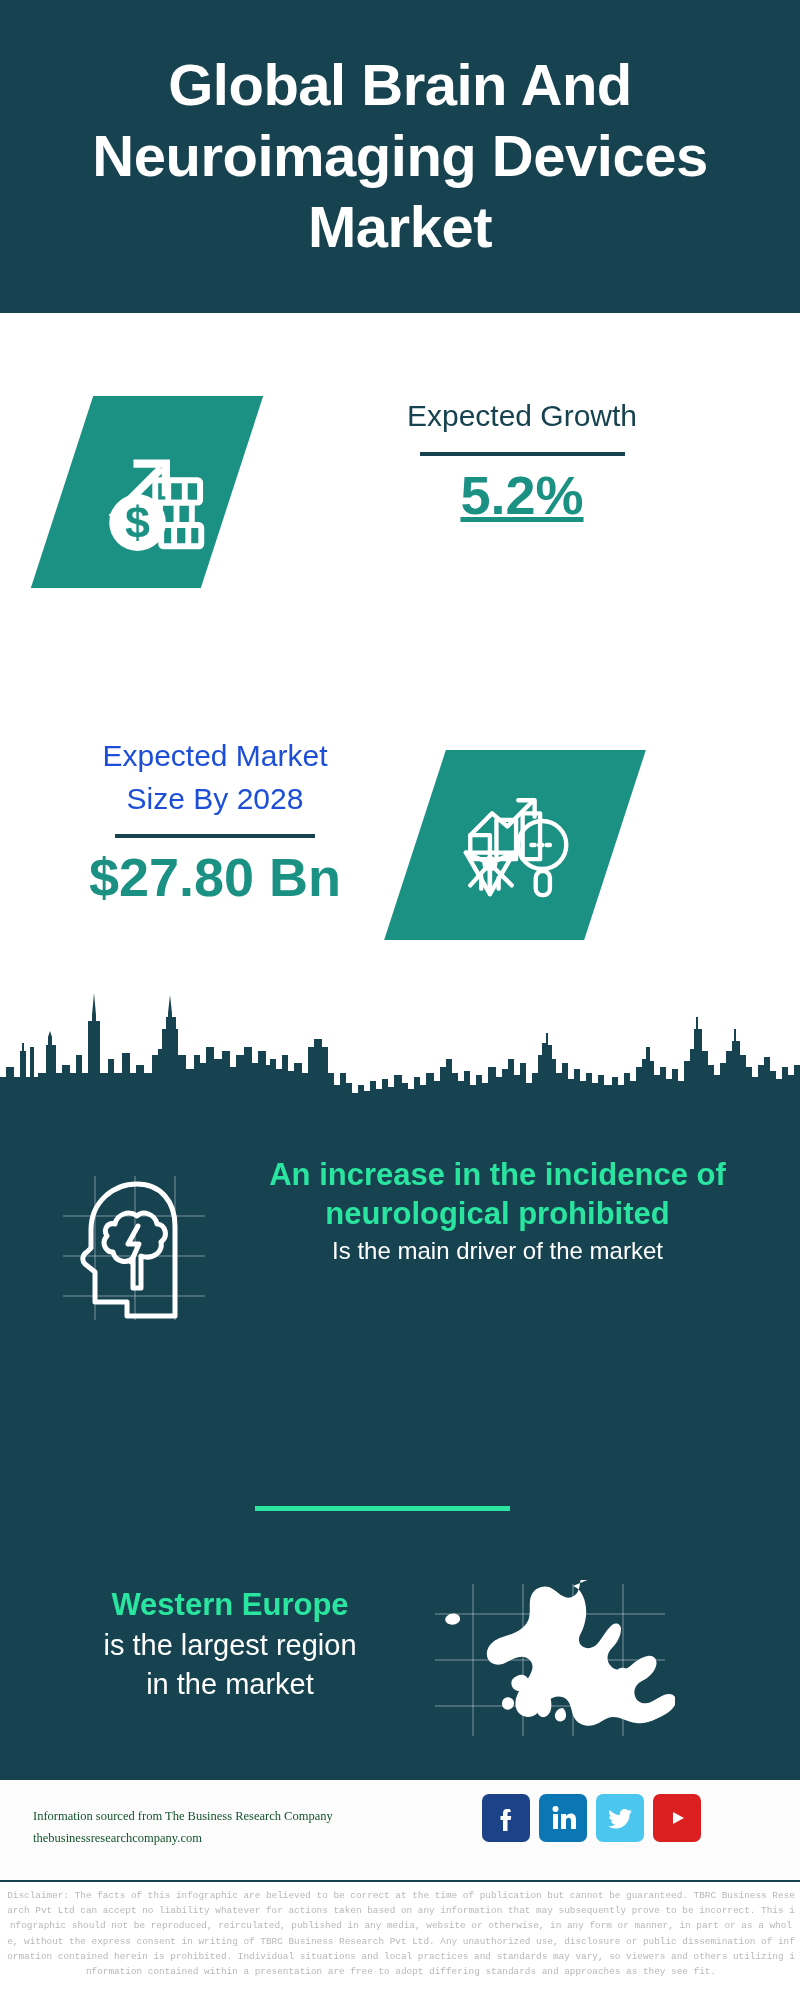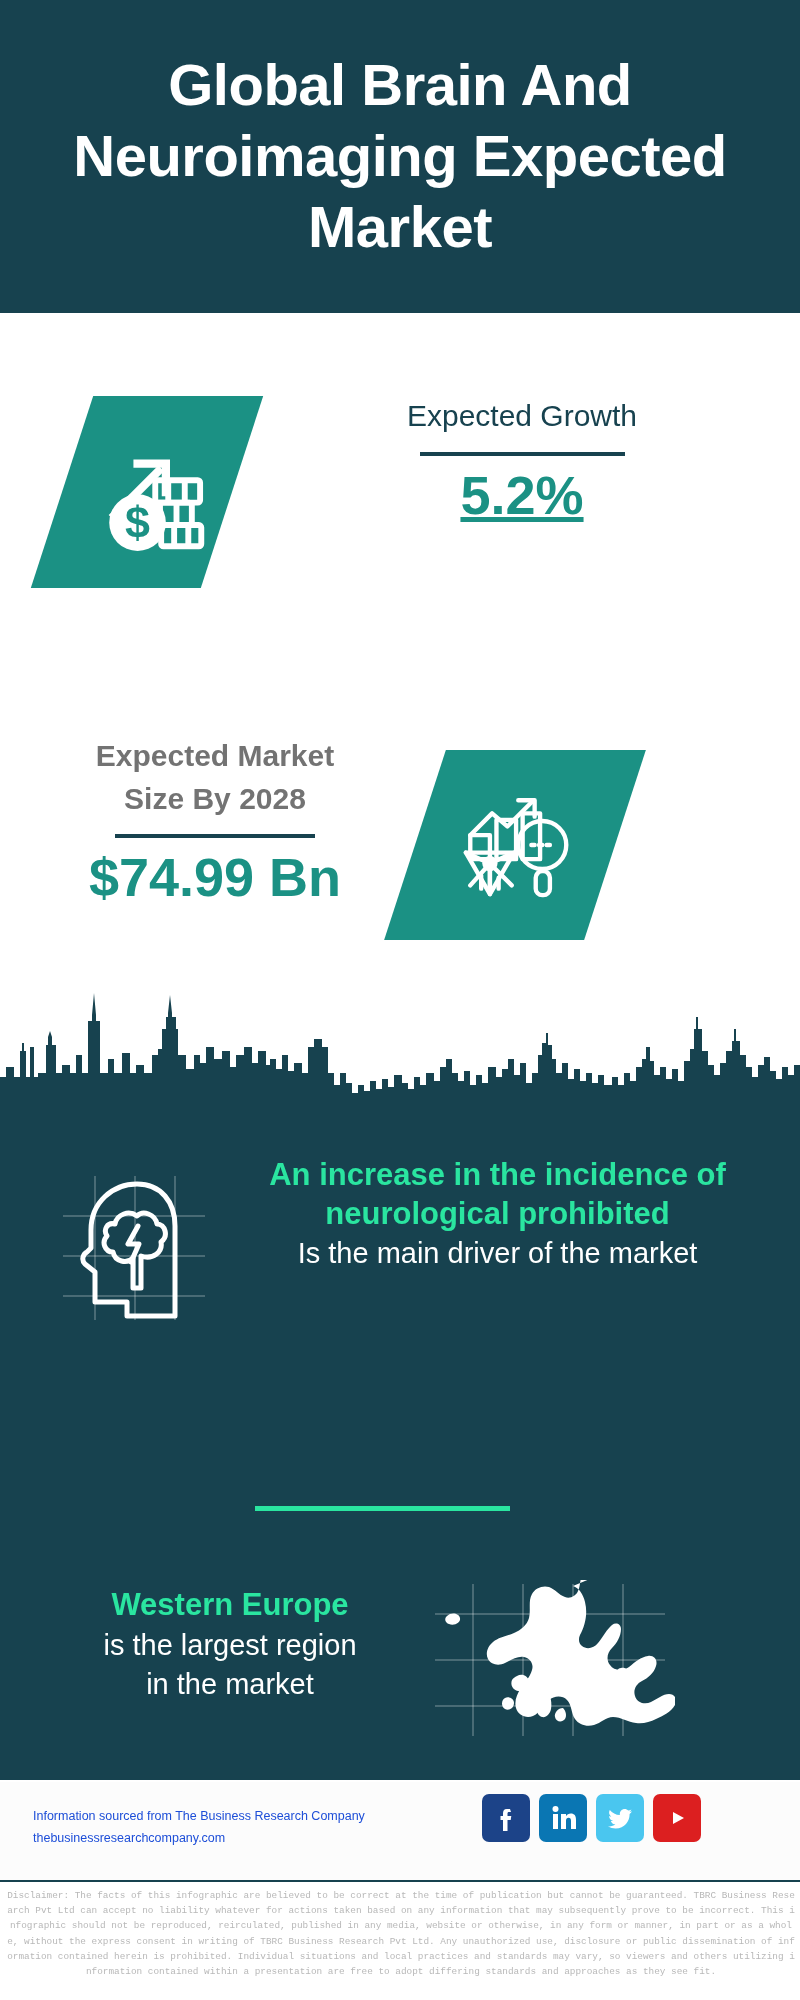--- a/index.html
+++ b/index.html
@@ -52,21 +52,21 @@
   .g-value {
     color:#1b9184; font-size:54px; font-weight:bold; line-height:1.1;text-decoration:underline;
   }
 
   
   .m-text {
     position:absolute; left:30px; top:735px; width:370px;
     text-align:center;
   }
   .m-label {
-    color:#737373; font-size:30px; font-weight:bold; line-height:1.42;
+    color:#1d4ed8; font-size:30px; font-weight:normal; line-height:1.42;
   }
   .m-rule {
     width:200px; height:4px; background:#17424f;
     margin:14px auto 10px auto;
   }
   .m-value {
     color:#1b9184; font-size:54px; font-weight:bold; line-height:1.1;
   }
   .icon2 {
     position:absolute; left:415px; top:750px;
@@ -89,21 +89,21 @@
     position:absolute; left:55px; top:1168px; width:160px; height:160px;
   }
   .driver-text {
     position:absolute; left:225px; top:1155px; width:545px;
     text-align:center;
   }
   .driver-hl {
     color:#2ae5a0; font-size:31px; font-weight:bold; line-height:1.26;
   }
   .driver-sub {
-    color:#ffffff; font-size:29px; font-weight:normal; line-height:1.3;
+    color:#ffffff; font-size:24px; font-weight:normal; line-height:1.3;
     margin-top:2px;
   }
   .mid-rule {
     position:absolute; left:255px; top:1506px;
     width:255px; height:5px; background:#2ae5a0;
   }
 
   
   .region-text {
     position:absolute; left:30px; top:1585px; width:400px;
@@ -120,21 +120,21 @@
   }
 
   
   .footer {
     position:absolute; left:0; top:1782px; width:800px; height:100px;
     background:#fcfcfc;
     border-bottom:2px solid #17424f;
   }
   .src-text {
     position:absolute; left:33px; top:1806px; width:360px;
-    color:#1d4ed8; font-size:12.5px; line-height:1.75;
+    color:#14532d; font-size:12.5px; line-height:1.75;font-family:Liberation Serif, serif;
   }
   .social {
     position:absolute; left:482px; top:1794px;
     display:flex; gap:9px; align-items:center;
   }
   .sbtn {
     width:48px; height:48px; border-radius:7px;
     display:flex; align-items:center; justify-content:center;
   }
   .sb-fb { background:#1c4388; }
@@ -148,21 +148,21 @@
     color:#b8b8b8; font-size:9.4px; line-height:1.62;
     text-align:center; word-break:break-all;font-family:Liberation Mono, monospace;
   }
 </style>
 </head>
 <body>
 
 <div class="page">
 
   <div class="header">
-    <div class="header-title">Global Brain And Neuroimaging Expected Market</div>
+    <div class="header-title">Global Brain And Neuroimaging Devices Market</div>
   </div>
 
   <div class="icon1 para">
     <svg width="118" height="118" viewBox="0 0 100 100">
 
       <path d="M20 72 L62 30" stroke="#fff" stroke-width="7" fill="none"></path>
       <path d="M42 26 L66 26 L66 50" stroke="#fff" stroke-width="7" fill="none" stroke-linecap="square"></path>
 
       <g fill="none" stroke="#fff" stroke-width="5">
         <rect x="57" y="40" width="38" height="19" rx="2"></rect>
@@ -179,21 +179,21 @@
   <div class="g-text">
     <div class="g-label">Expected Growth</div>
     <div class="g-rule"></div>
     <div class="g-value">5.2%</div>
   </div>
 
   <div class="m-text">
     <div class="m-label">Expected Market</div>
     <div class="m-label">Size By 2028</div>
     <div class="m-rule"></div>
-    <div class="m-value">$74.99 Bn</div>
+    <div class="m-value">$27.80 Bn</div>
   </div>
 
   <div class="icon2 para">
     <svg width="120" height="120" viewBox="0 0 110 110">
       <g fill="none" stroke="#fff" stroke-width="4" stroke-linejoin="round" stroke-linecap="round">
 
         <path d="M14 46 L34 26 L48 38 L72 14"></path>
         <path d="M58 14 L73 14 L73 29"></path>
 
         <rect x="14" y="46" width="18" height="22"></rect>

